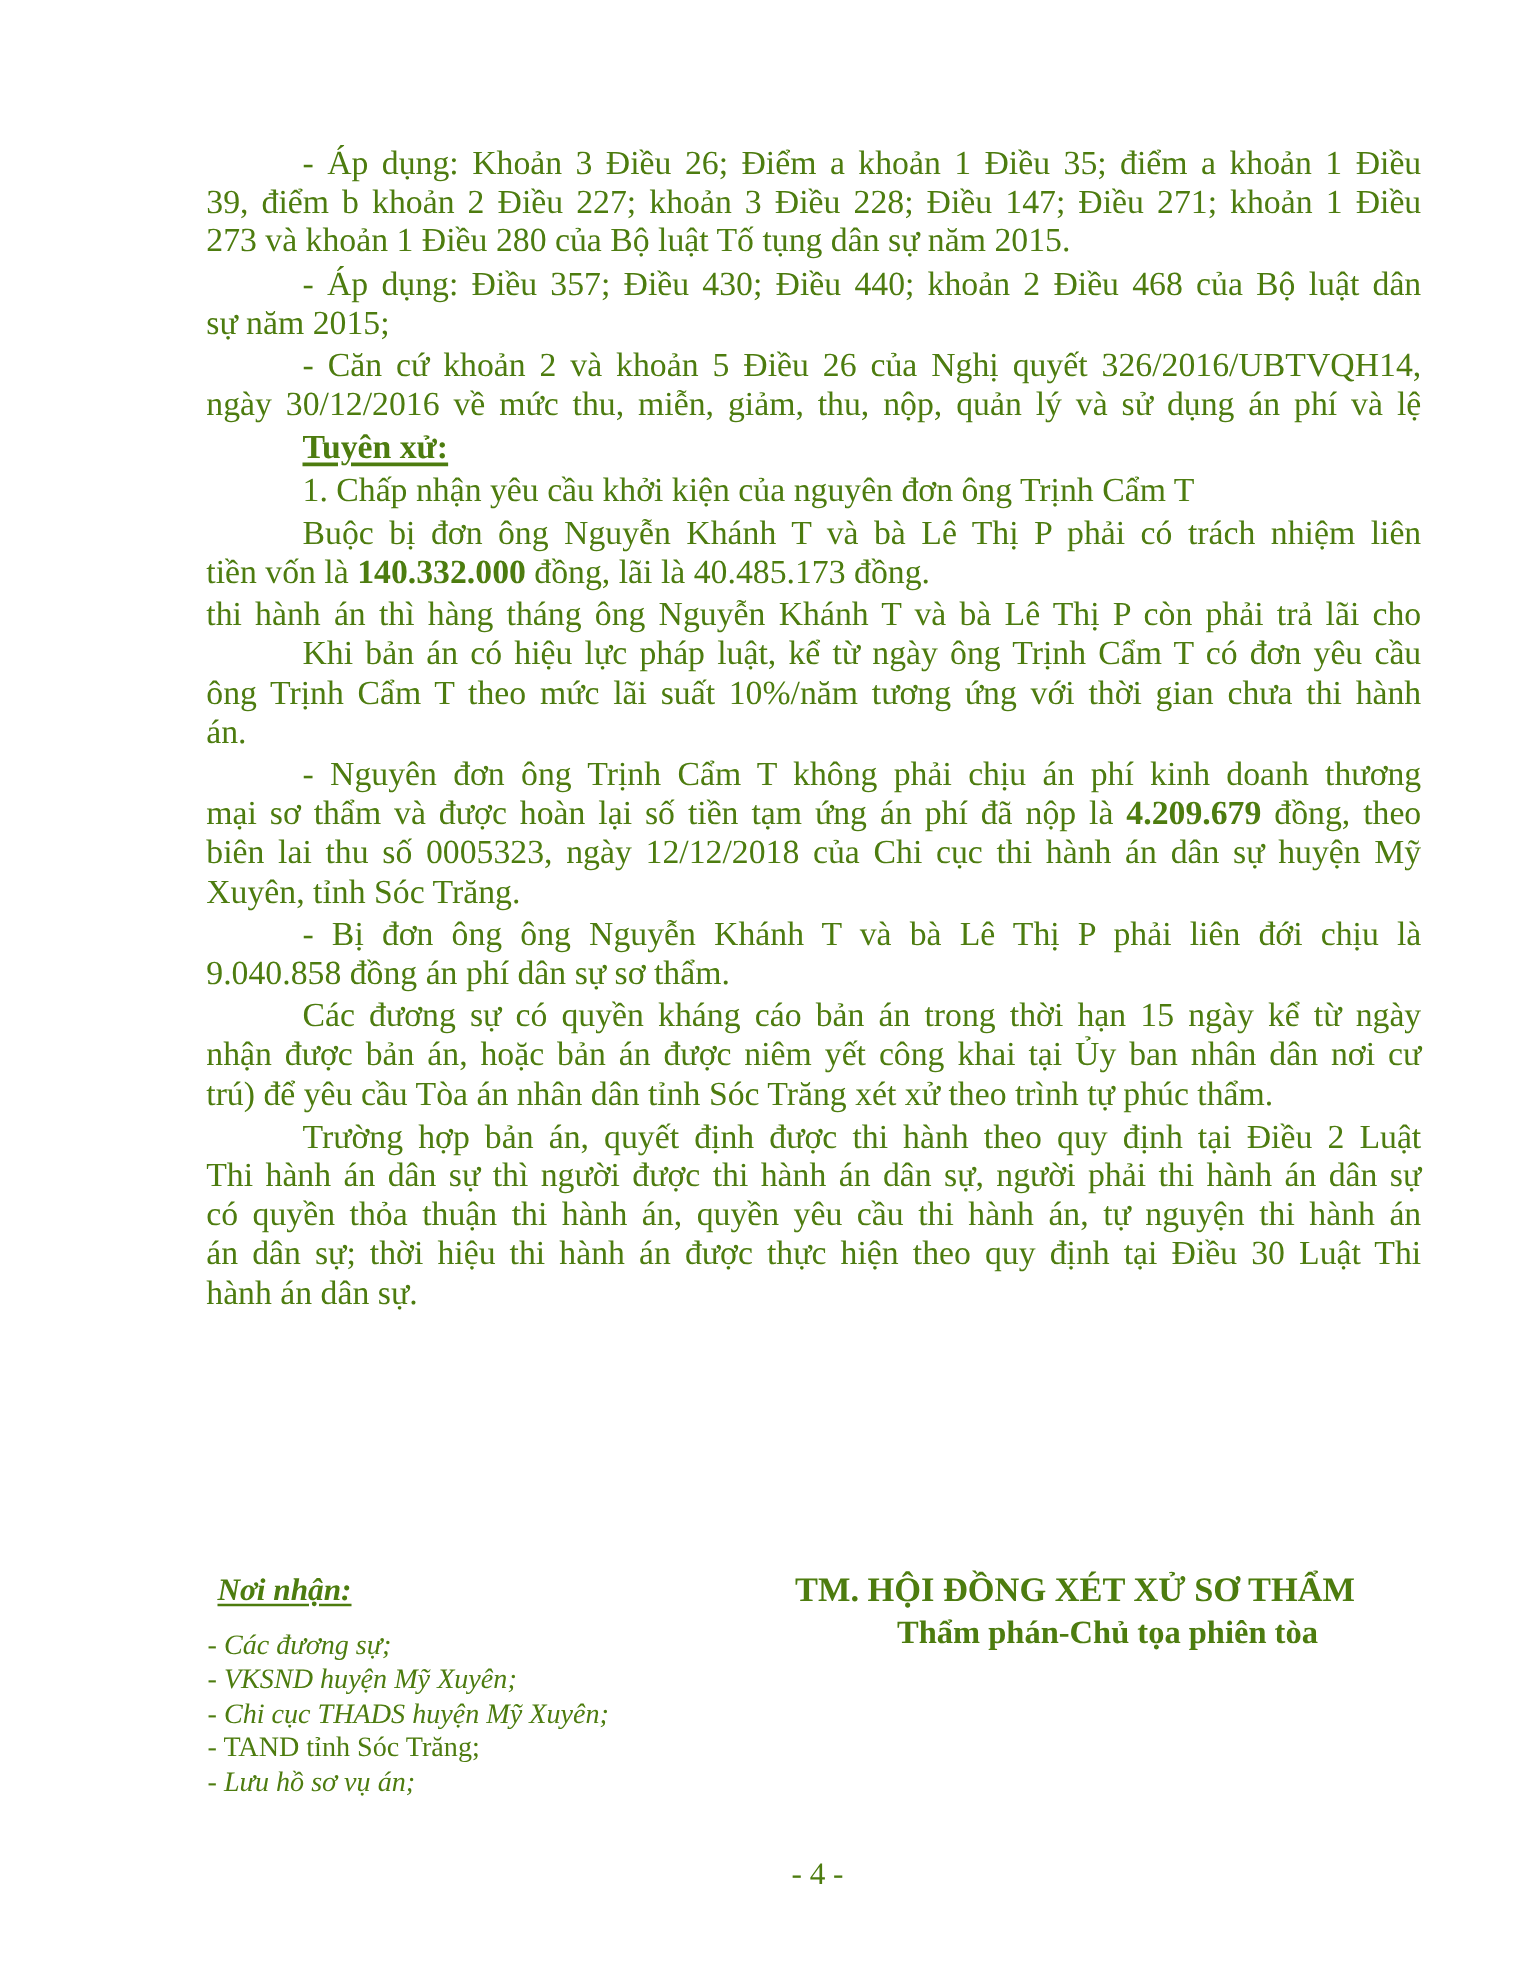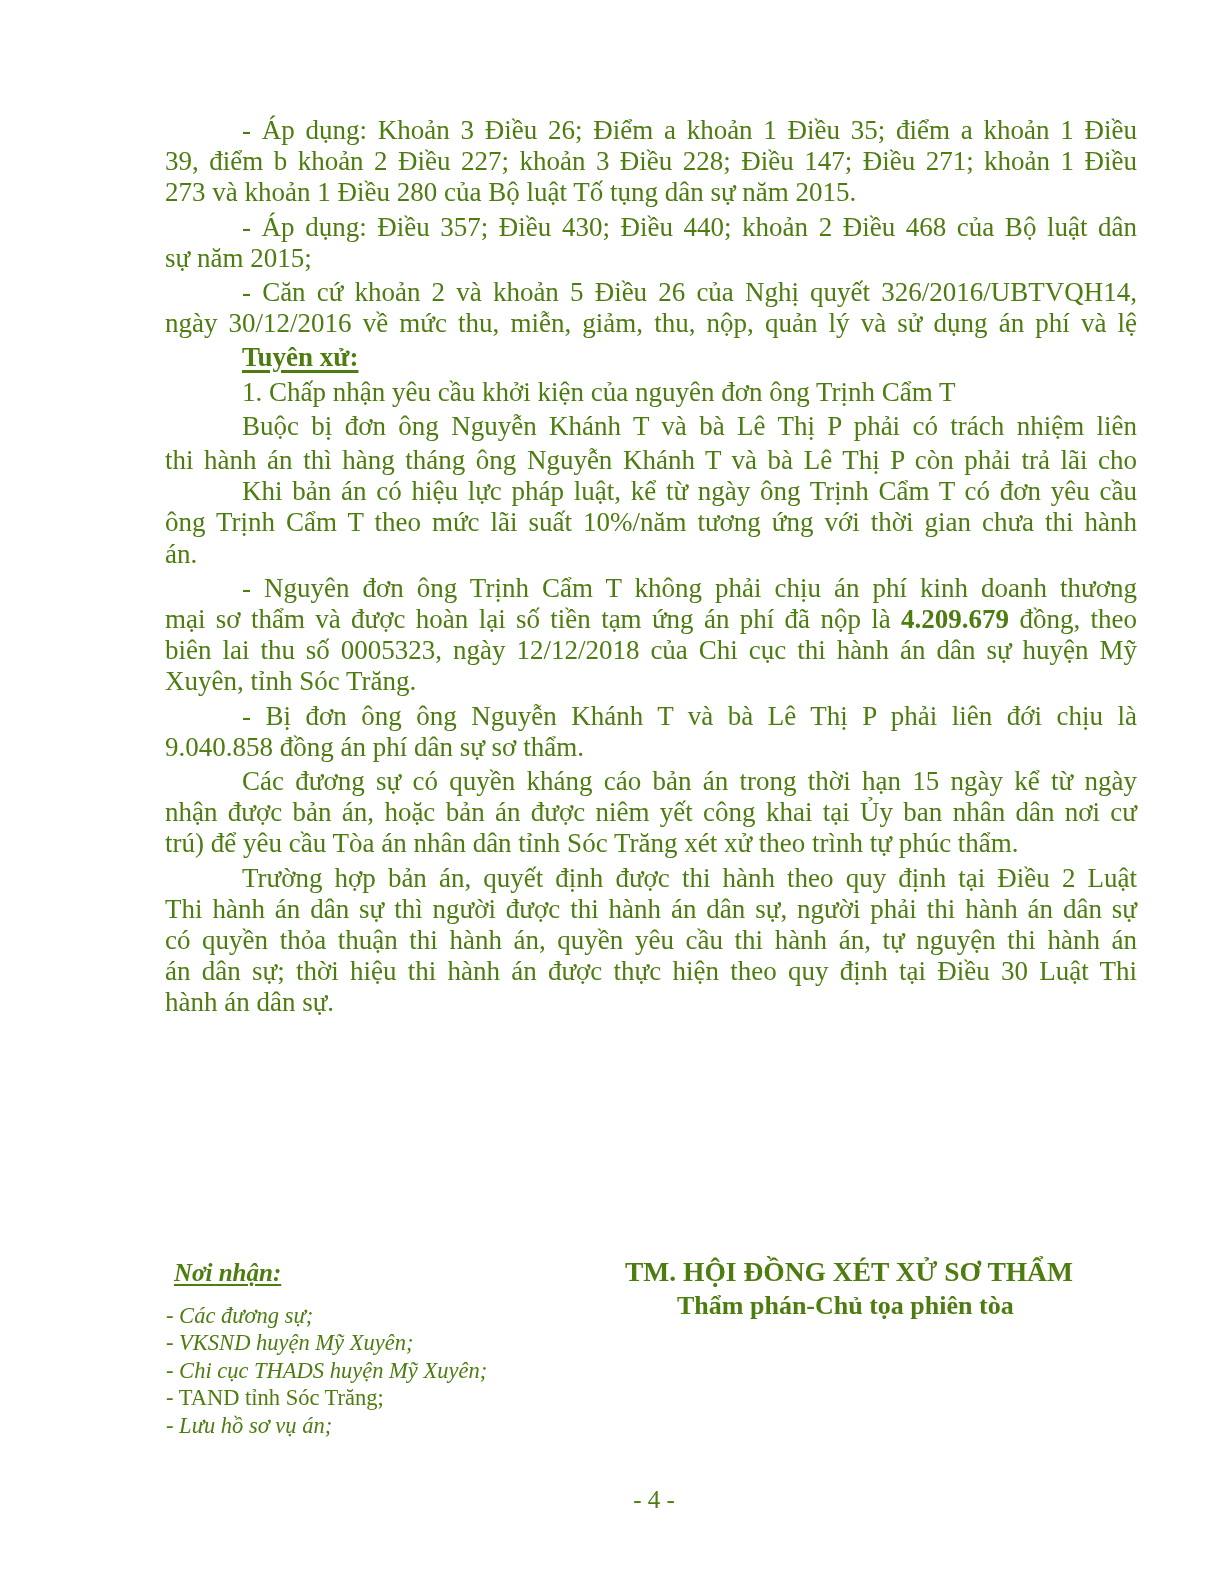--- a/index.html
+++ b/index.html
@@ -43,21 +43,21 @@
     text-decoration:underline;
     text-decoration-thickness:2px;
     text-underline-offset:3px;
   }
   .recipients .recipient { font-style:italic; }
   .recipients .recipient.roman { font-style:normal; }
   
   .signature {
     position:absolute;
     left:625px; top:1257px; width:470px;
-    font-weight:bold;
+    text-align:center; font-weight:bold;
   }
   .sig-line1 { font-size:27.5px; line-height:30px; }
   .sig-line2 { font-size:26px; line-height:30px; margin-top:4px; margin-left:52px; }
   
   .pagenum {
     position:absolute;
     left:604px; top:1486px; width:100px;
     text-align:center; font-size:25px; line-height:28px;
   }
 </style>
@@ -81,20 +81,21 @@
         <div class="line"><span>ngày 30/12/2016  về mức thu, miễn, giảm, thu, nộp, quản lý và sử dụng án phí và lệ</span></div>
       </div>
       <div class="para heading">
         <div class="line first last"><span>Tuyên xử:</span></div>
       </div>
       <div class="para">
         <div class="line first last"><span>1. Chấp nhận yêu cầu khởi kiện của nguyên đơn ông Trịnh Cẩm T</span></div>
       </div>
       <div class="para">
         <div class="line first"><span>Buộc bị đơn ông Nguyễn Khánh T và bà Lê Thị P  phải có trách nhiệm liên</span></div>
+        <div class="line last"><span>tiền vốn là </span><span class="bold">140.332.000</span><span> đồng, lãi là  40.485.173 đồng.</span></div>
       </div>
       <div class="para">
         <div class="line"><span>thi hành án thì hàng tháng ông Nguyễn Khánh T và bà Lê Thị P còn phải trả lãi cho</span></div>
         <div class="line first"><span>Khi bản án có hiệu lực pháp luật, kể từ ngày ông Trịnh Cẩm T có đơn yêu cầu</span></div>
         <div class="line"><span>ông Trịnh Cẩm T theo mức lãi suất 10%/năm tương ứng với thời gian chưa thi hành</span></div>
         <div class="line last"><span>án.</span></div>
       </div>
       <div class="para">
         <div class="line first"><span>- Nguyên đơn ông Trịnh Cẩm T không phải chịu án phí kinh doanh thương</span></div>
         <div class="line"><span>mại sơ thẩm và được hoàn lại số tiền tạm ứng án phí đã nộp là </span><span class="bold">4.209.679</span><span> đồng, theo</span></div>

